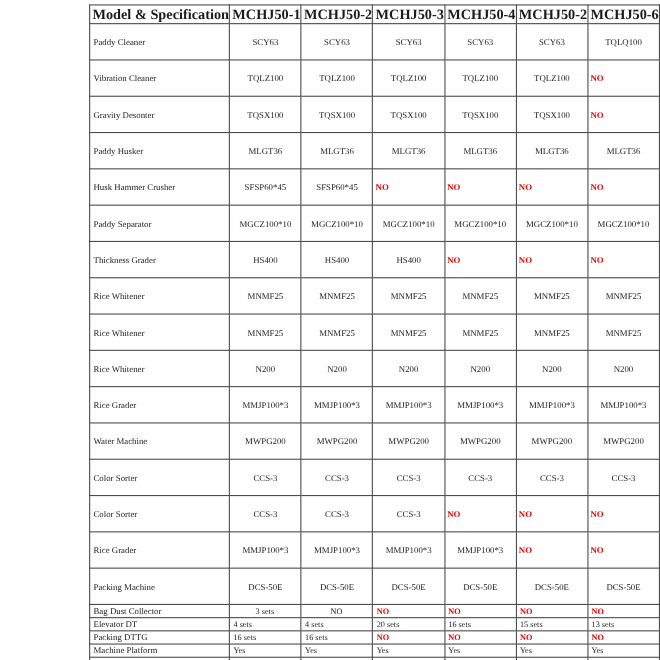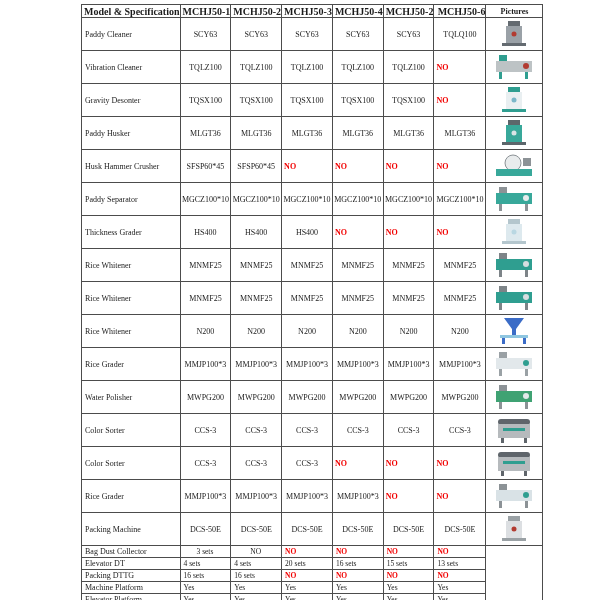--- a/index.html
+++ b/index.html
@@ -9,21 +9,21 @@
     overflow:hidden;
   }
   .sheet{position:absolute;left:81px;top:4px;}
   table{border-collapse:collapse;table-layout:fixed;}
   th,td{border:1px solid #4c4c4c;overflow:hidden;white-space:nowrap;vertical-align:middle;}
   col.c-label{width:75px;}
   col.c-m{width:50px;}
   col.c-m6{width:52px;}
   col.c-pic{width:57px;}
   tr.hrow{height:13px;}
-  th{font-size:10px;font-weight:bold;text-align:right;padding:0 0 0 2px;}
+  th{font-size:13px;font-weight:bold;text-align:center;padding:0 0 0 2px;}
   th.pic-h{text-align:center;font-size:8px;padding:0;}
   tr.prow{height:33px;font-family:Liberation Serif, serif;}
   td.lbl{font-size:8px;padding-left:3px;}
   td.val{font-size:8px;text-align:center;padding:0;}
   td.val.red{color:#f20000;font-weight:bold;text-align:left;padding-left:2px;}
   td.pic{text-align:center;padding:0;}
   td.pic svg{display:block;margin:0 auto;}
   tr.brow{height:10px;}
   td.blbl{font-size:8px;padding-left:3px;}
   td.bval{font-size:7.5px;text-align:left;padding-left:3px;margin-left:23px;}
@@ -245,21 +245,21 @@
             <svg width="44" height="28" viewBox="0 0 42 28">
               <rect x="6" y="2" width="8" height="6" fill="#9aa1a5"></rect>
               <rect x="3" y="8" width="36" height="11" fill="#e2e8eb"></rect>
               <circle cx="33" cy="13" r="3" fill="#2f9e90"></circle>
               <rect x="6" y="19" width="3" height="7" fill="#9aa1a5"></rect>
               <rect x="32" y="19" width="3" height="7" fill="#9aa1a5"></rect>
             </svg>
           </td>
         </tr>
         <tr class="prow">
-          <td class="lbl">Water Polisher</td>
+          <td class="lbl">Water Machine</td>
           <td class="val">MWPG200</td>
           <td class="val">MWPG200</td>
           <td class="val">MWPG200</td>
           <td class="val">MWPG200</td>
           <td class="val">MWPG200</td>
           <td class="val">MWPG200</td>
           <td class="pic">
             <svg width="44" height="28" viewBox="0 0 42 28">
               <rect x="6" y="2" width="8" height="6" fill="#8c9296"></rect>
               <rect x="3" y="8" width="36" height="11" fill="#3fa273"></rect>

